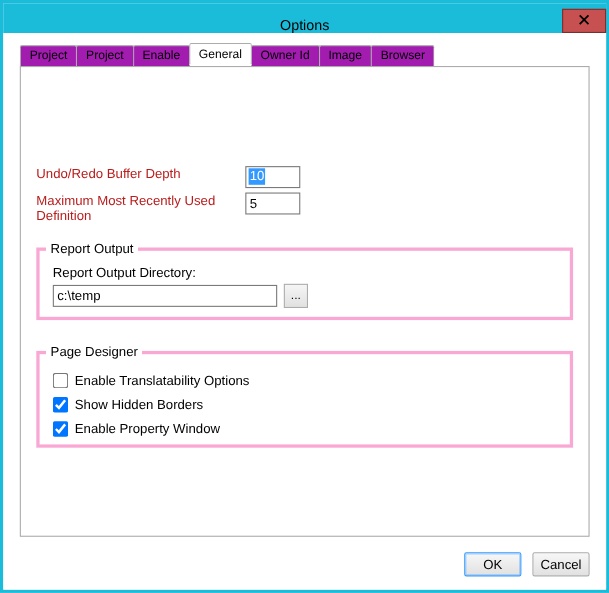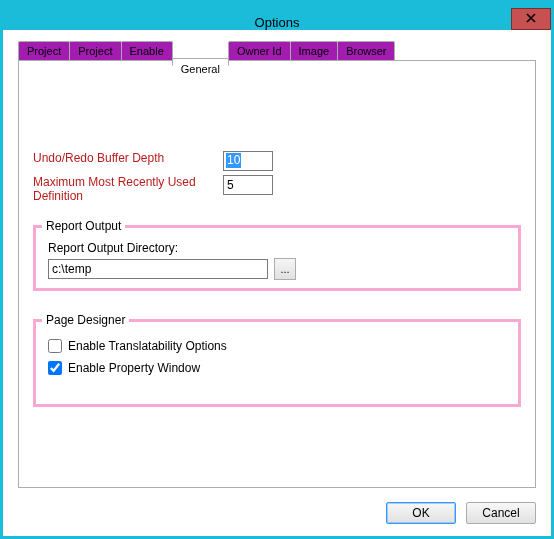--- a/index.html
+++ b/index.html
@@ -74,21 +74,20 @@
     color: #000;
     line-height: 14px;
   }
   .tab.active {
     background: #fff;
     top: -1px;
     padding-top: 3px;
     padding-bottom: 3px;
     z-index: 3;
     border-bottom: 1px solid #fff;
-    margin-top: 19px;
   }
   .tabpanel {
     position: absolute;
     top: 30px;
     left: 15px;
     right: 15px;
     bottom: 48px;
     border: 1px solid #acacac;
     background: #fff;
   }
@@ -157,21 +156,21 @@
     align-items: center;
     justify-content: center;
   }
   .chkrow {
     display: flex;
     align-items: center;
     height: 22px;
   }
   .chkrow input { margin: 0 6px 0 0; width:14px; height:14px; }
   .btn {
-    width: 70px;
+    width: 52px;
     height: 22px;
     border: 1px solid #acacac;
     background: linear-gradient(#f7f7f7,#e1e1e1);
     font-size: 12px;
     text-align: center;
     line-height: 20px;
     border-radius: 2px;
   }
   .btn.default {
     border: 1px solid #3399ff;
@@ -226,37 +225,41 @@
       <div class="row" style="top:114px;">
         <div class="lbl" style="line-height:14px;">Maximum Most Recently Used Definition</div>
         <input class="text" style="width: 50px;" value="5">
       </div>
 
       <fieldset style="top:158px; height:72px;">
         <legend>Report Output</legend>
         <div class="fs-body">
           <div>Report Output Directory:</div>
           <div class="browse-row">
-            <input class="text" style="width: 220px;" value="c:\temp">
+            <input class="text" style="width: 204px;" value="c:\temp">
             <div class="browse-btn">
               <span>...</span>
             </div>
           </div>
         </div>
       </fieldset>
 
       <fieldset style="top:252px; height:94px;">
         <legend>Page Designer</legend>
         <div class="fs-body">
           <label class="chkrow">
             <input type="checkbox" style="">
             <span>Enable Translatability Options</span>
           </label>
           <label class="chkrow">
             <input type="checkbox" checked="" style="">
+            <span>Show Hidden Borders</span>
+          </label>
+          <label class="chkrow">
+            <input type="checkbox" checked="" style="">
             <span>Enable Property Window</span>
           </label>
         </div>
       </fieldset>
 
     </div>
 
     <div class="footer-buttons">
       <div class="btn default">OK</div>
       <div class="btn">Cancel</div>

